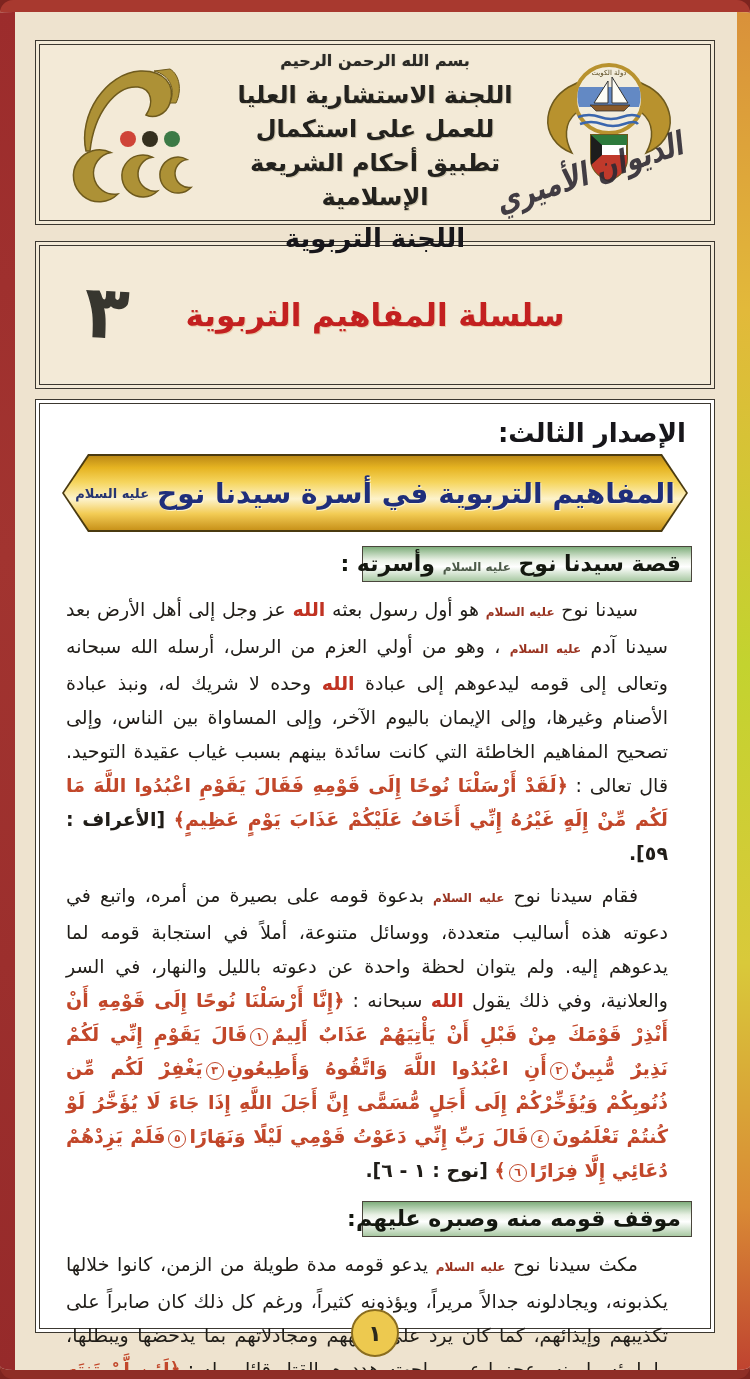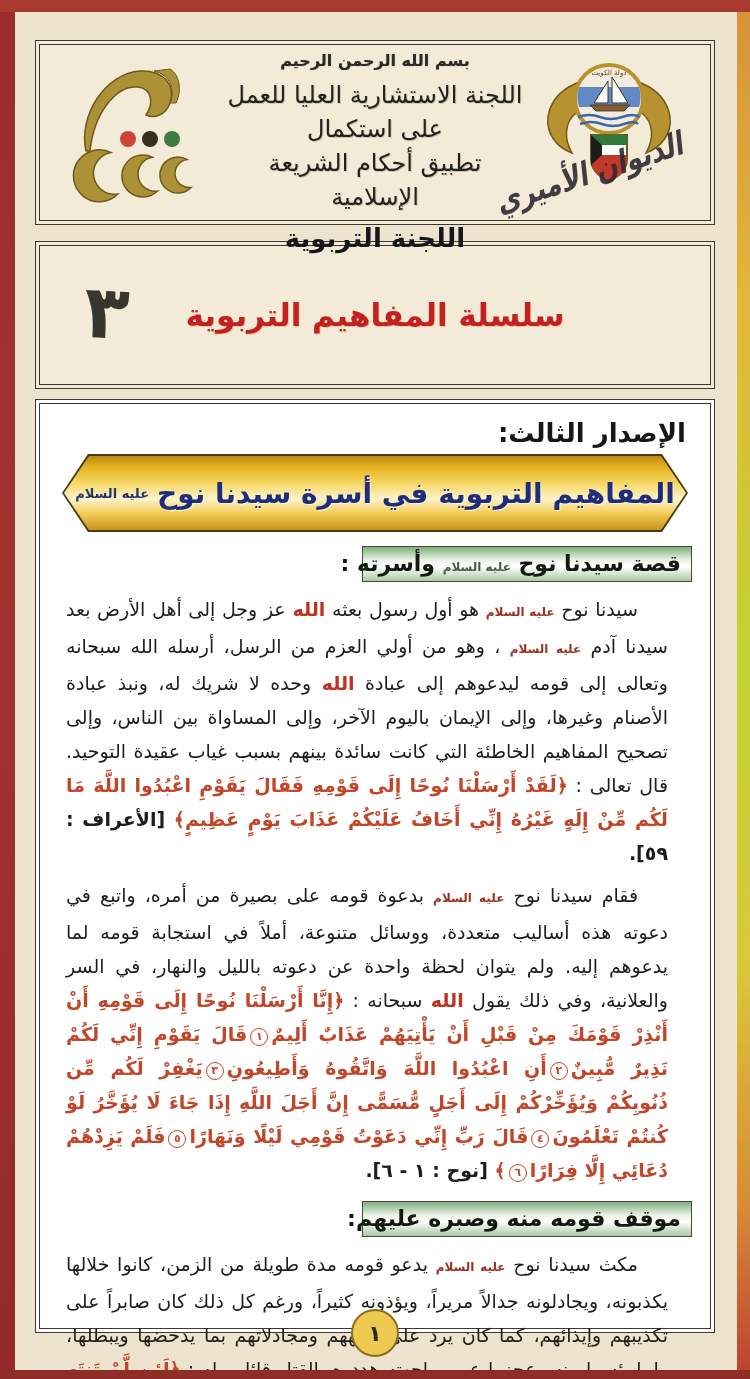--- a/index.html
+++ b/index.html
@@ -1,20 +1,20 @@
 <!DOCTYPE html>
 <html lang="ar" dir="rtl"><head>
 <meta charset="utf-8">
 <style>
   * { margin:0; padding:0; box-sizing:border-box; }
   body { background:#7d241f; font-family:"DejaVu Sans", sans-serif; }
   .cover{
     position:relative; width:750px; height:1379px; margin:0 auto;
     background:#eee3cf; overflow:hidden;
-    border-top:12px solid #a8392f; border-bottom:9px solid #8f2e26;
+    border-top:12px solid #a8392f; border-bottom:9px solid #8f2e26;border-radius:13px;
   }
   .edge{ position:absolute; top:0; bottom:0; z-index:5; }
   .edge-left{ left:0; width:15px; background:linear-gradient(180deg,#9c2c2c,#a23430 40%,#962a2a); }
   .edge-right{ right:0; width:13px;
     background:linear-gradient(180deg,#d9913a 0%,#e2b93a 22%,#c3d32f 48%,#d9c93a 70%,#d98a35 88%,#bf4330 100%); }
 
   
   .panel{
     position:absolute; left:35px; width:680px; background:#f3ead7;
     border:1px solid #3c3830;
@@ -23,21 +23,21 @@
     content:""; position:absolute; inset:3px; border:1px solid #3c3830; pointer-events:none; z-index:1;
   }
   .panel-header{ top:28px;  height:185px; }
   .panel-series{ top:229px; height:148px; }
   .panel-main  { top:387px; height:934px; background:#ffffff; }
 
   
   .hdr-center{ position:absolute; left:185px; right:185px; top:10px; text-align:center; z-index:2; }
   .bismillah{ font-size:16px; font-weight:bold; color:#2b2a26; letter-spacing:1px;
     text-shadow:0 0 1px #8a8a7a; margin-bottom:8px; }
-  .committee-line{ font-size:24px; font-weight:normal; color:#23221e; line-height:34px;
+  .committee-line{ font-size:24px; font-weight:bold; color:#23221e; line-height:34px;
     text-shadow:1px 1px 0 #cfc6ae; }
   .subcommittee{ font-size:26px; font-weight:bold; color:#17161a; margin-top:9px; letter-spacing:1px; }
   .logo-left{ position:absolute; left:22px; top:14px; width:160px; height:160px; z-index:2; }
   .logo-right{ position:absolute; right:8px; top:4px; width:190px; height:178px; z-index:2;text-decoration:underline; }
   .emblem-svg{ position:absolute; right:22px; top:2px; }
   .emblem-signature{
     position:absolute; right:18px; top:108px; width:170px; text-align:center;
     font-size:26px; font-weight:bold; color:#2e2a33;
     transform:rotate(-18deg) skewX(-12deg) scaleY(1.25); opacity:.9; white-space:nowrap;
   }

